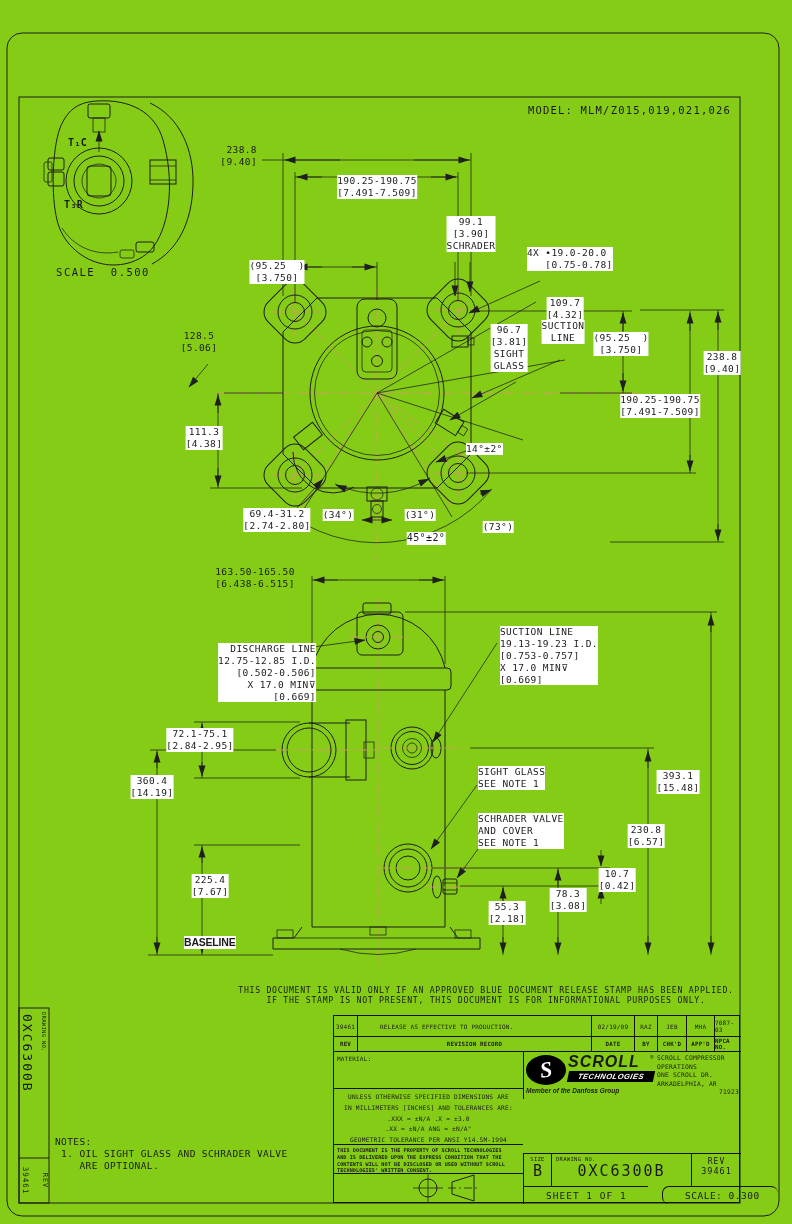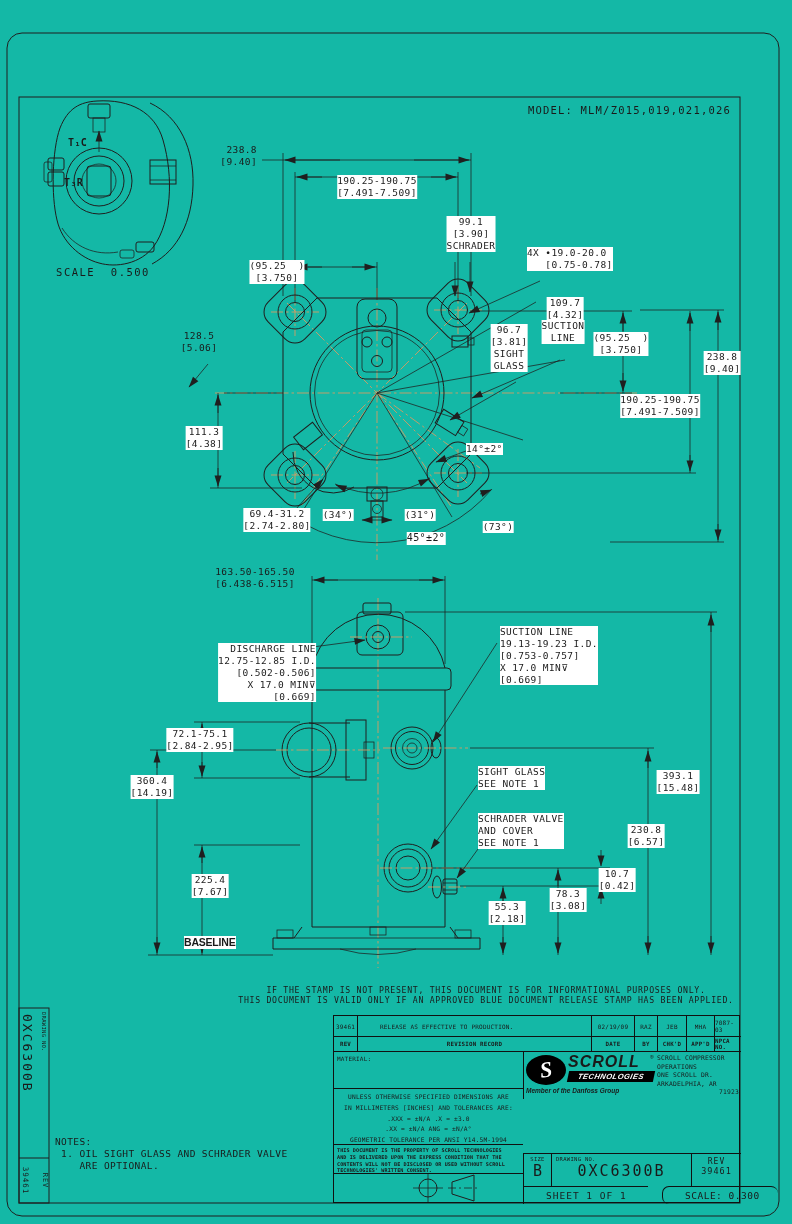--- a/index.html
+++ b/index.html
@@ -1,16 +1,16 @@
 <!DOCTYPE html>
 <html><head>
 <meta charset="utf-8">
 <style>
   html,body{margin:0;padding:0;background:#fff;}
-  #page{position:relative;width:792px;height:1224px;background:#14b8a6;overflow:hidden;
+  #page{position:relative;width:792px;height:1224px;background:#84cc16;overflow:hidden;
         font-family:"DejaVu Sans Mono",monospace;color:#1a1a1a;}
   #page svg{position:absolute;left:0;top:0;}
   .ln{stroke:#1f1f1f;fill:none;stroke-width:1;}
   .thin{stroke:#1f1f1f;fill:none;stroke-width:0.75;}
   .cl{stroke:#d49c62;fill:none;stroke-width:0.9;stroke-dasharray:12 3 2.5 3;}
   .dim{stroke:#1f1f1f;fill:none;stroke-width:0.75;}
   #labels{position:absolute;left:0;top:0;width:792px;height:1224px;}
   .ann{position:absolute;white-space:pre;font-family:"DejaVu Sans Mono",monospace;
        font-size:9.5px;line-height:1.25;letter-spacing:0.4px;color:#1a1a1a;}
   .ann.sans-bold{font-family:"Liberation Sans",sans-serif;font-weight:700;letter-spacing:-0.2px;}
@@ -281,21 +281,21 @@
     <line class="thin" x1="428" y1="1173" x2="428" y2="1203"></line>
     <path class="ln" d="M452,1182 L474,1175 V1201 L452,1194 Z"></path>
     <line class="thin" x1="448" y1="1188" x2="478" y2="1188" stroke-dasharray="8 3 2 3"></line>
   </g>
 </svg>
 
 <div id="labels">
       <div class="ann" style="left: 731px; top: 104px; font-size: 10.5px; letter-spacing: 1.2px; transform: translateX(-100%); text-align: right;"><div>MODEL: MLM/Z015,019,021,026</div></div>
       <div class="ann" style="left: 103px; top: 266px; font-size: 10.5px; letter-spacing: 1.5px; transform: translateX(-50%); text-align: center;"><div>SCALE  0.500</div></div>
       <div class="ann" style="left: 68px; top: 137px; font-size: 10px; font-weight: 700; text-align: center;"><div>T₁C</div></div>
-      <div class="ann" style="left: 64px; top: 177px; font-size: 10px; font-weight: 700;"><div>T₃R</div></div>
+      <div class="ann" style="left: 64px; top: 199px; font-size: 10px; font-weight: 700;"><div>T₃R</div></div>
       <div class="ann" style="left: 257px; top: 144px; transform: translateX(-100%); text-align: right;"><div>238.8</div><div>[9.40]</div></div>
       <div class="ann" style="left: 377px; top: 175px; background: rgb(255, 255, 255); transform: translateX(-50%); text-align: center;"><div>190.25-190.75</div><div>[7.491-7.509]</div></div>
       <div class="ann" style="left: 471px; top: 216px; background: rgb(255, 255, 255); transform: translateX(-50%); text-align: center;"><div>99.1</div><div>[3.90]</div><div>SCHRADER</div></div>
       <div class="ann" style="left: 527px; top: 247px; background: rgb(255, 255, 255);"><div>4X ∙19.0-20.0</div><div>   [0.75-0.78]</div></div>
       <div class="ann" style="left: 277px; top: 260px; background: rgb(255, 255, 255); transform: translateX(-50%); text-align: center;"><div>(95.25  )</div><div>[3.750]</div></div>
       <div class="ann" style="left: 199px; top: 330px; transform: translateX(-50%); text-align: center;"><div>128.5</div><div>[5.06]</div></div>
       <div class="ann" style="left: 565px; top: 297px; background: rgb(255, 255, 255); transform: translateX(-50%); text-align: center;"><div>109.7</div><div>[4.32]</div></div>
       <div class="ann" style="left: 563px; top: 320px; background: rgb(255, 255, 255); transform: translateX(-50%); text-align: center;"><div>SUCTION</div><div>LINE</div></div>
       <div class="ann" style="left: 509px; top: 324px; background: rgb(255, 255, 255); transform: translateX(-50%); text-align: center;"><div>96.7</div><div>[3.81]</div><div>SIGHT</div><div>GLASS</div></div>
       <div class="ann" style="left: 621px; top: 332px; background: rgb(255, 255, 255); transform: translateX(-50%); text-align: center;"><div>(95.25  )</div><div>[3.750]</div></div>
@@ -315,21 +315,21 @@
       <div class="ann" style="left: 152px; top: 775px; background: rgb(255, 255, 255); transform: translateX(-50%); text-align: center;"><div>360.4</div><div>[14.19]</div></div>
       <div class="ann" style="left: 478px; top: 766px; background: rgb(255, 255, 255);"><div>SIGHT GLASS</div><div>SEE NOTE 1</div></div>
       <div class="ann" style="left: 678px; top: 770px; background: rgb(255, 255, 255); transform: translateX(-50%); text-align: center;"><div>393.1</div><div>[15.48]</div></div>
       <div class="ann" style="left: 478px; top: 813px; background: rgb(255, 255, 255);"><div>SCHRADER VALVE</div><div>AND COVER</div><div>SEE NOTE 1</div></div>
       <div class="ann" style="left: 646px; top: 824px; background: rgb(255, 255, 255); transform: translateX(-50%); text-align: center;"><div>230.8</div><div>[6.57]</div></div>
       <div class="ann" style="left: 210px; top: 874px; background: rgb(255, 255, 255); transform: translateX(-50%); text-align: center;"><div>225.4</div><div>[7.67]</div></div>
       <div class="ann" style="left: 617px; top: 868px; background: rgb(255, 255, 255); transform: translateX(-50%); text-align: center;"><div>10.7</div><div>[0.42]</div></div>
       <div class="ann" style="left: 568px; top: 888px; background: rgb(255, 255, 255); transform: translateX(-50%); text-align: center;"><div>78.3</div><div>[3.08]</div></div>
       <div class="ann" style="left: 507px; top: 901px; background: rgb(255, 255, 255); transform: translateX(-50%); text-align: center;"><div>55.3</div><div>[2.18]</div></div>
       <div class="ann sans-bold" style="left: 184px; top: 936px; font-size: 10.5px; background: rgb(255, 255, 255);"><div>BASELINE</div></div>
-      <div class="ann" style="left: 486px; top: 985px; font-size: 8.2px; letter-spacing: 0.7px; transform: translateX(-50%); text-align: center;"><div>IF THE STAMP IS NOT PRESENT, THIS DOCUMENT IS FOR INFORMATIONAL PURPOSES ONLY.</div><div>THIS DOCUMENT IS VALID ONLY IF AN APPROVED BLUE DOCUMENT RELEASE STAMP HAS BEEN APPLIED.</div></div>
+      <div class="ann" style="left: 486px; top: 985px; font-size: 8.2px; letter-spacing: 0.7px; transform: translateX(-50%); text-align: center;"><div>THIS DOCUMENT IS VALID ONLY IF AN APPROVED BLUE DOCUMENT RELEASE STAMP HAS BEEN APPLIED.</div><div>IF THE STAMP IS NOT PRESENT, THIS DOCUMENT IS FOR INFORMATIONAL PURPOSES ONLY.</div></div>
       <div class="ann" style="left: 55px; top: 1136px; font-size: 9.5px;"><div>NOTES:</div><div> 1. OIL SIGHT GLASS AND SCHRADER VALVE</div><div>    ARE OPTIONAL.</div></div>
     </div>
 
 <div class="vwrap" style="left:19px;top:1008px;width:30px;height:150px;">
   <div class="vrot" style="width:150px;height:30px;transform:rotate(90deg) translate(0,-30px);">
     <div class="s-label">DRAWING NO.</div>
     <div class="s-big">0XC6300B</div>
   </div>
 </div>
 <div class="vwrap" style="left:19px;top:1158px;width:30px;height:45px;">

